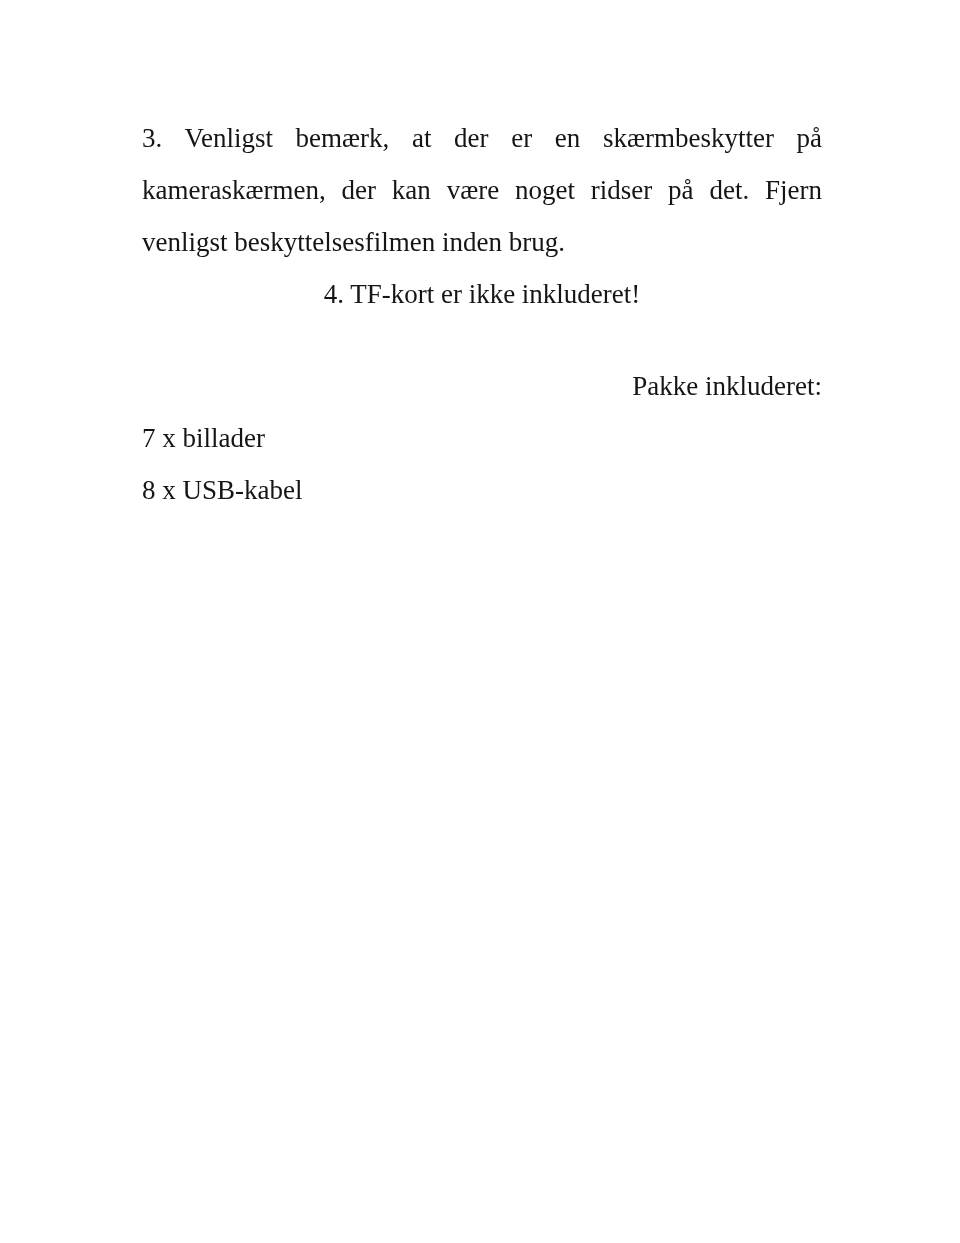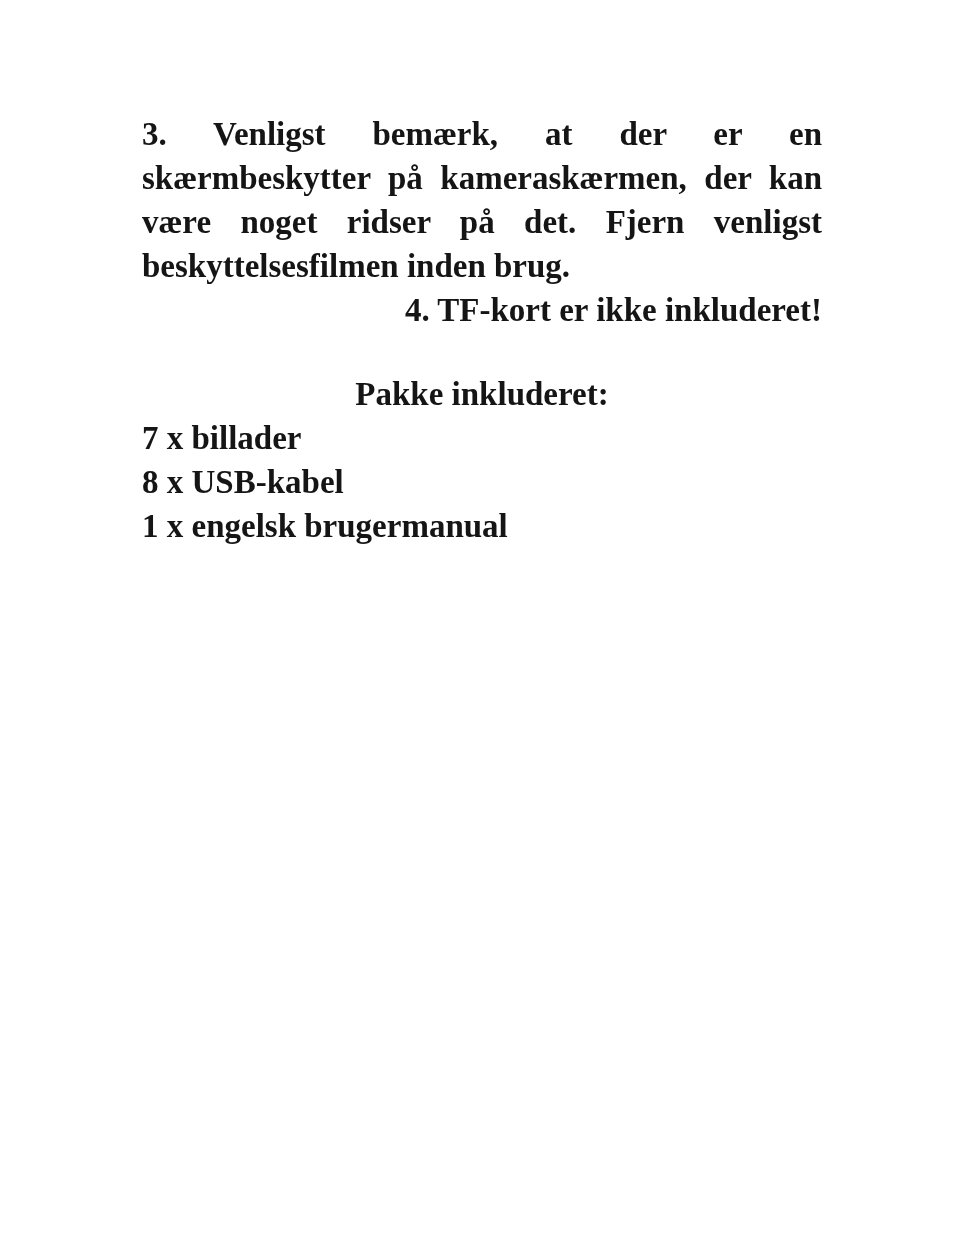--- a/index.html
+++ b/index.html
@@ -15,36 +15,36 @@
     overflow: hidden;
     font-family: "Liberation Serif", "DejaVu Serif", serif;
     color: #151515;
     box-sizing: border-box;
   }
   .content {
     position: absolute;
     top: 112px;
     left: 142px;
     width: 680px;
-    font-weight: bold;
-    font-size: 33px;
-    line-height: 44px;
+    font-weight: normal;
+    font-size: 27px;
+    line-height: 52px;
   }
   .para-justified {
     text-align: justify;
     text-justify: inter-word;
   }
   .para {
-    text-align: right;
+    text-align: center;
   }
   .spacer {
     height: 40px;
   }
   .pkg-heading {
-    text-align: center;
+    text-align: right;
   }
   .pkg-item {
     text-align: left;
   }
 </style>
 </head>
 <body>
 
 <div class="page">
   <div class="content">
@@ -56,16 +56,15 @@
     <div class="spacer"></div>
 
     <div class="pkg-heading">Pakke inkluderet:</div>
 
 
     <div class="pkg-item">7 x billader</div>
 
     <div class="pkg-item">8 x USB-kabel</div>
 
 
-    <div class="pkg-item">1 x engelsk brugermanual</div>
 
   </div>
 </div>
 
 </body></html>

